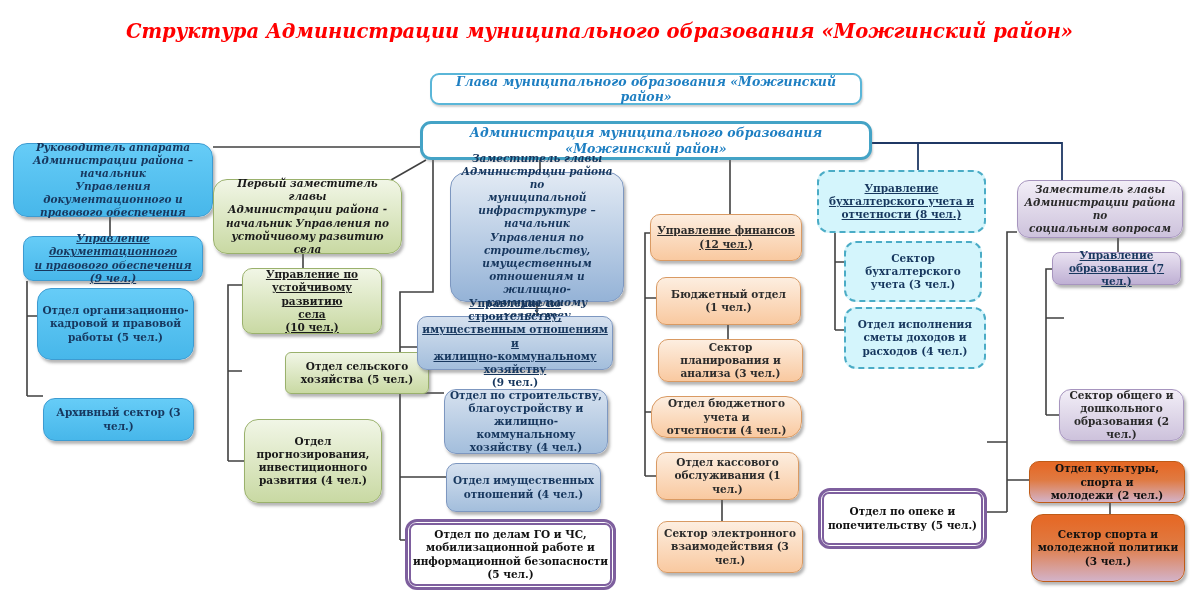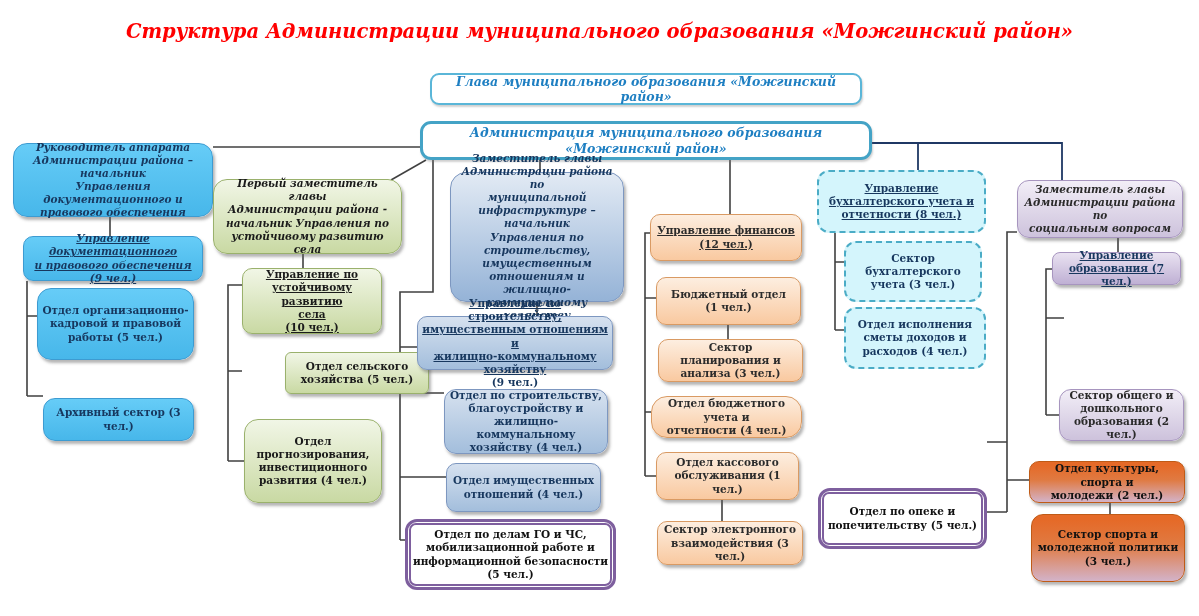--- a/index.html
+++ b/index.html
@@ -43,21 +43,21 @@
   .purple::before{content:"";position:absolute;inset:1px;border:2px solid #7E5F9E;border-radius:7px;pointer-events:none;}
   .c5{left:405px;top:519px;width:211px;height:71px;border-radius:12px;}
   .p1{left:818px;top:417px;width:169px;height:61px;border-radius:12px;}
   
   .peach{background:linear-gradient(180deg,#fdeee0 0%,#f9c9a0 100%);border:1px solid #d99a63;color:#2b2b2b;}
   .d1{left:650px;top:214px;width:152px;height:47px;border-radius:10px;}
   .d2{left:656px;top:277px;width:145px;height:48px;border-radius:10px;}
   .d3{left:658px;top:339px;width:145px;height:43px;border-radius:10px;}
   .d4{left:651px;top:396px;width:151px;height:42px;border-radius:16px;}
   .d5{left:656px;top:452px;width:143px;height:48px;border-radius:10px;}
-  .d6{left:657px;top:521px;width:146px;height:44px;border-radius:10px;}
+  .d6{left:657px;top:521px;width:146px;height:52px;border-radius:10px;}
   
   .cyan{background:#d4f5fc;border:2px dashed #4BACC6;}
   .e1{left:817px;top:170px;width:169px;height:63px;border-radius:12px;}
   .e2{left:844px;top:241px;width:138px;height:61px;border-radius:12px;}
   .e3{left:844px;top:307px;width:142px;height:62px;border-radius:12px;}
   
   .lav{background:linear-gradient(180deg,#f2eef7 0%,#cdc2dc 100%);border:1px solid #a795bf;color:#2a2a2a;}
   .lav2{background:linear-gradient(180deg,#e9e2f1 0%,#bfb0d4 100%);border:1px solid #a795bf;}
   .f1{left:1017px;top:180px;width:166px;height:58px;border-radius:12px;}
   .f2{left:1052px;top:252px;width:129px;height:33px;border-radius:8px;}

